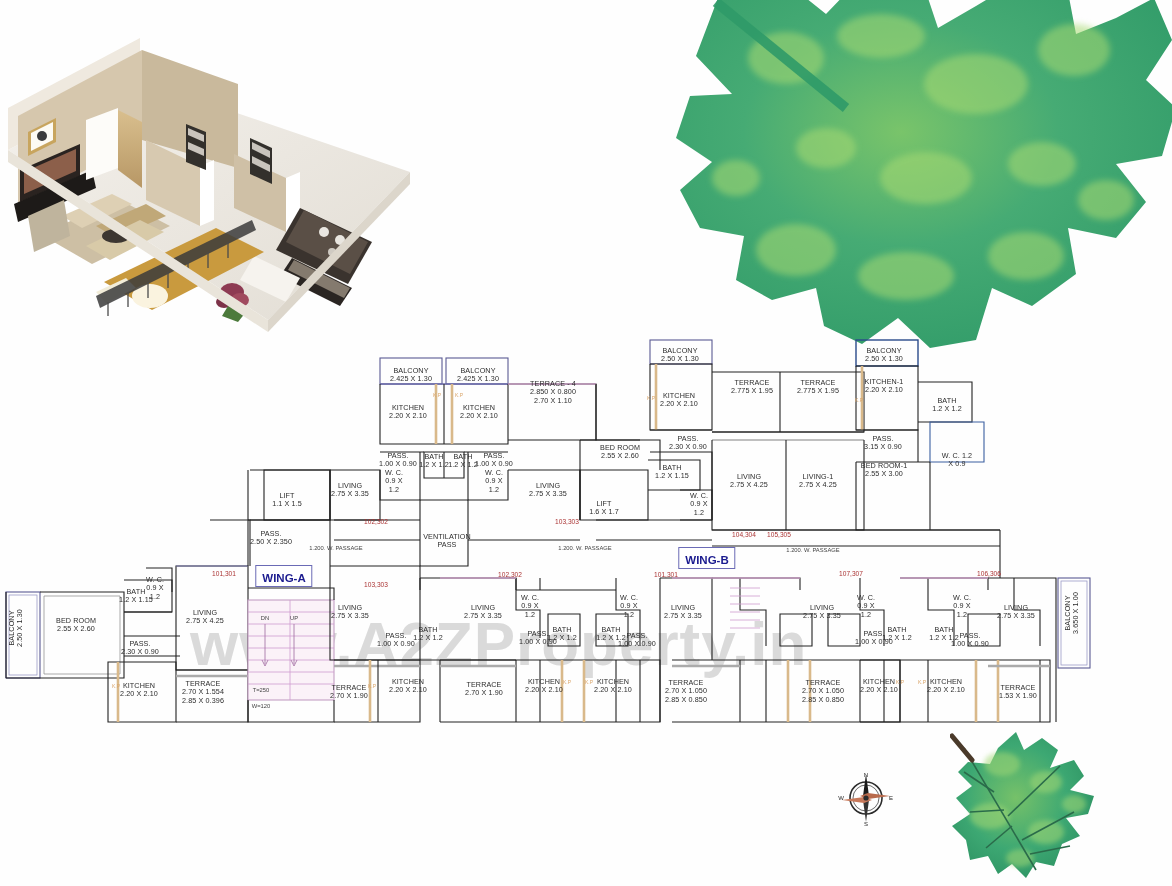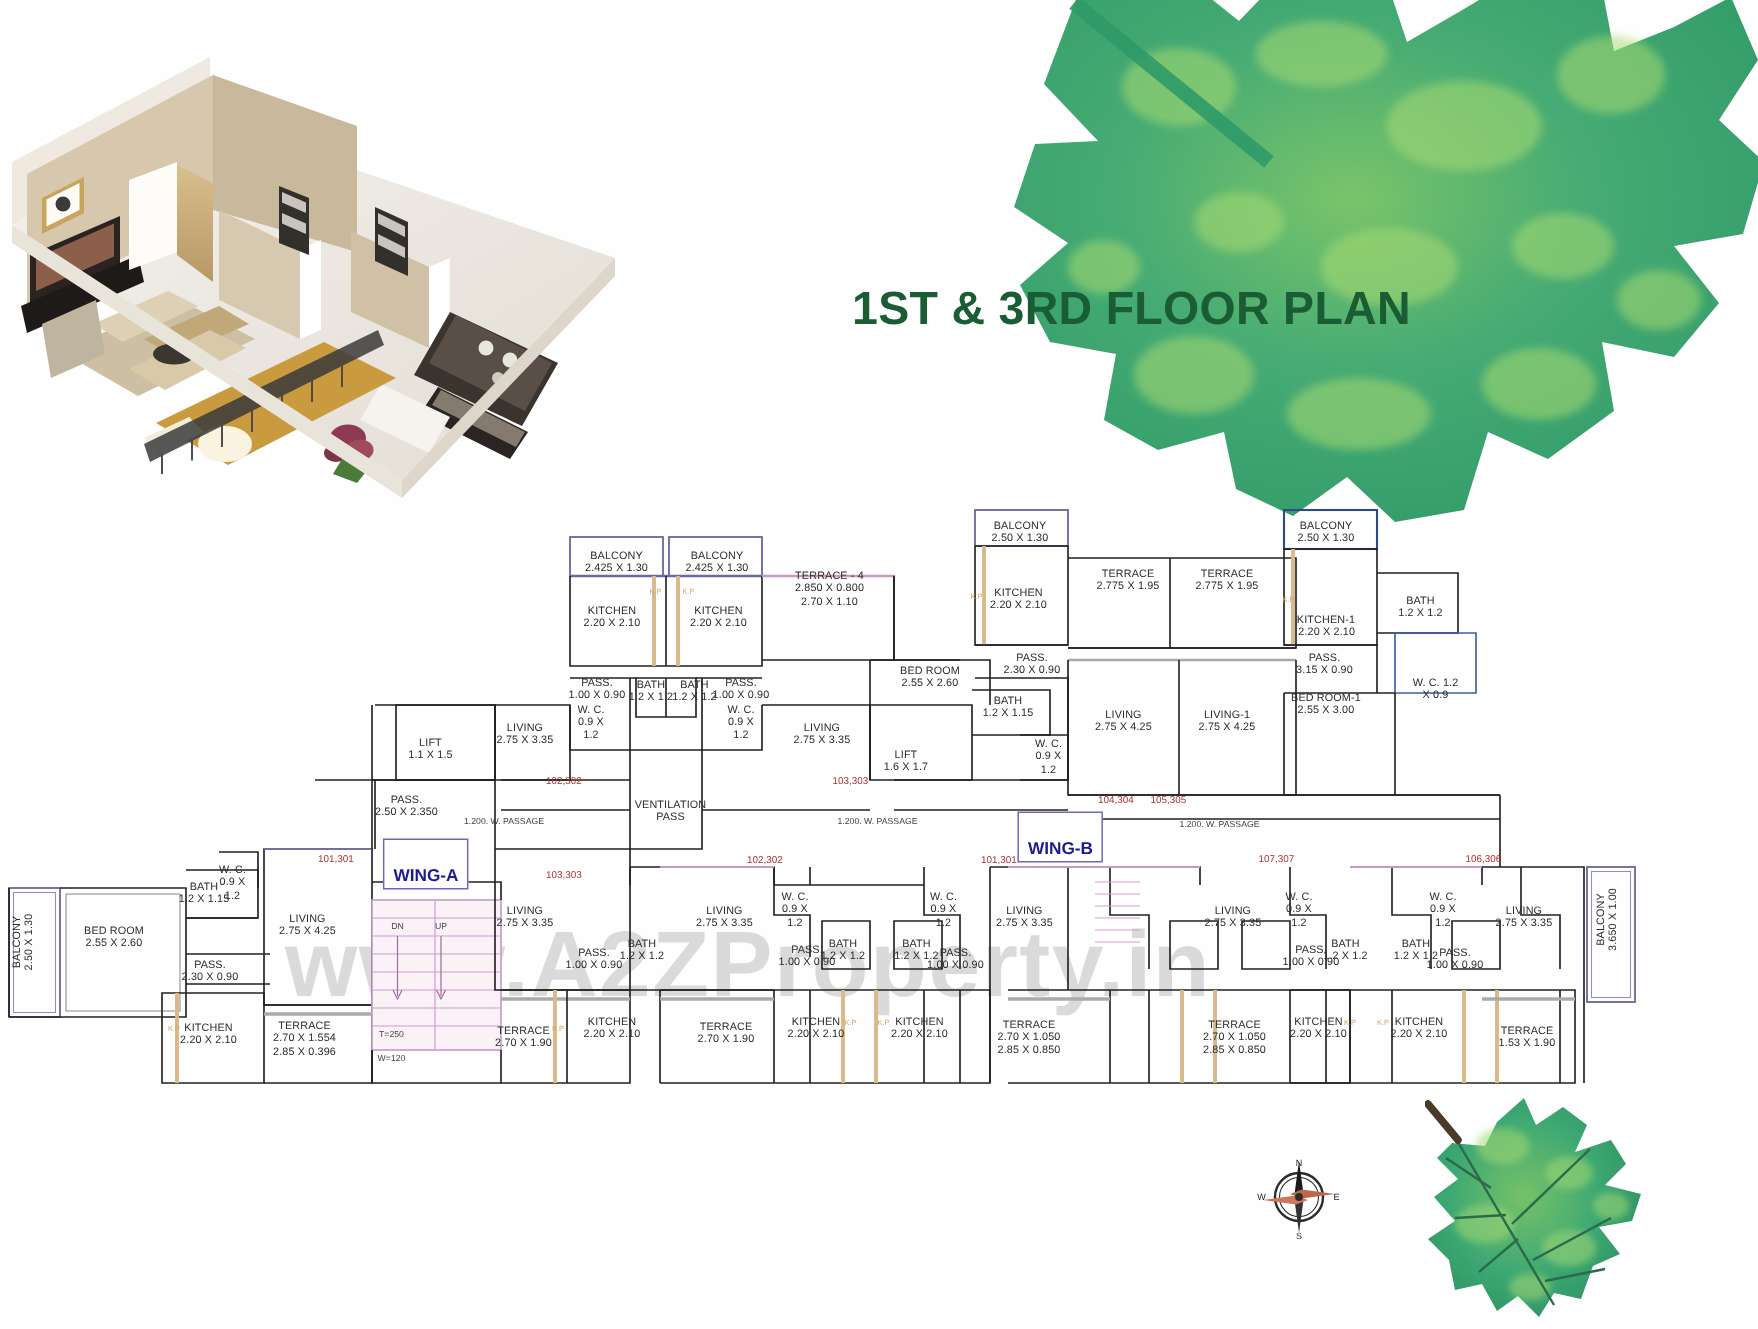--- a/index.html
+++ b/index.html
@@ -42,21 +42,21 @@
   .lbl .d{display:block;}
   .lbl.vert{transform:translate(-50%,-50%) rotate(-90deg);}
 
   
   .unum{position:absolute;z-index:8;font-size:6.6px;color:#a33;
         white-space:nowrap;transform:translate(-50%,-50%);}
 
   
   .wing{position:absolute;z-index:9;font-size:11.5px;font-weight:bold;
         color:#1b1b8f;border:1px solid #6a6ab5;background:#fff;
-        padding:18px 6px 2px 6px;transform:translate(-50%,-50%);
+        padding:6px 6px 2px 6px;transform:translate(-50%,-50%);
         white-space:nowrap;}
 
   
   .note{position:absolute;z-index:7;font-size:5.8px;color:#444;
         white-space:nowrap;transform:translate(-50%,-50%);}
 
   
   .compass{position:absolute;left:838px;top:770px;width:56px;height:56px;z-index:7;}
 
   
@@ -190,21 +190,20 @@
         <polygon points="228,286 246,292 238,302 222,296" fill="#4c7a3b"></polygon>
       </g>
 
       <polygon points="8,130 268,300 268,312 8,142" fill="#e9e4da"></polygon>
       <polygon points="268,300 410,152 410,164 268,312" fill="#dcd6cb"></polygon>
     </svg>
   </div>
 
   <div class="wm wm2">www.A2ZProperty.in</div>
 
-  <div class="title">1ST &amp; 3RD FLOOR PLAN</div>
 
   <svg id="plan" viewBox="0 0 1172 886">
     <g fill="none" stroke="#222" stroke-width="1.1">
 
       <rect x="6" y="592" rx="0" width="34" height="86" stroke="#5a5a93"></rect>
       <rect x="9" y="595" width="28" height="80" stroke="#8e8ec0" stroke-width=".7"></rect>
 
       <path d="M40 592 H124 V678 H40"></path>
       <path d="M44 596 H120 V674 H44 Z" stroke-width=".7" stroke="#888"></path>
 
@@ -595,21 +594,21 @@
         <span class="d">2.75 X 4.25</span>
       </div>
       <div class="lbl" style="left: 818px; top: 481px;">
         <b>LIVING-1</b>
         <span class="d">2.75 X 4.25</span>
       </div>
       <div class="lbl" style="left: 884px; top: 355px;">
         <b>BALCONY</b>
         <span class="d">2.50 X 1.30</span>
       </div>
-      <div class="lbl" style="left: 884px; top: 418px; text-align: right;">
+      <div class="lbl" style="left: 884px; top: 386px;">
         <b>KITCHEN-1</b>
         <span class="d">2.20 X 2.10</span>
       </div>
       <div class="lbl" style="left: 883px; top: 443px;">
         <b>PASS.</b>
         <span class="d">3.15 X 0.90</span>
       </div>
       <div class="lbl" style="left: 947px; top: 405px;">
         <b>BATH</b>
         <span class="d">1.2 X 1.2</span>

